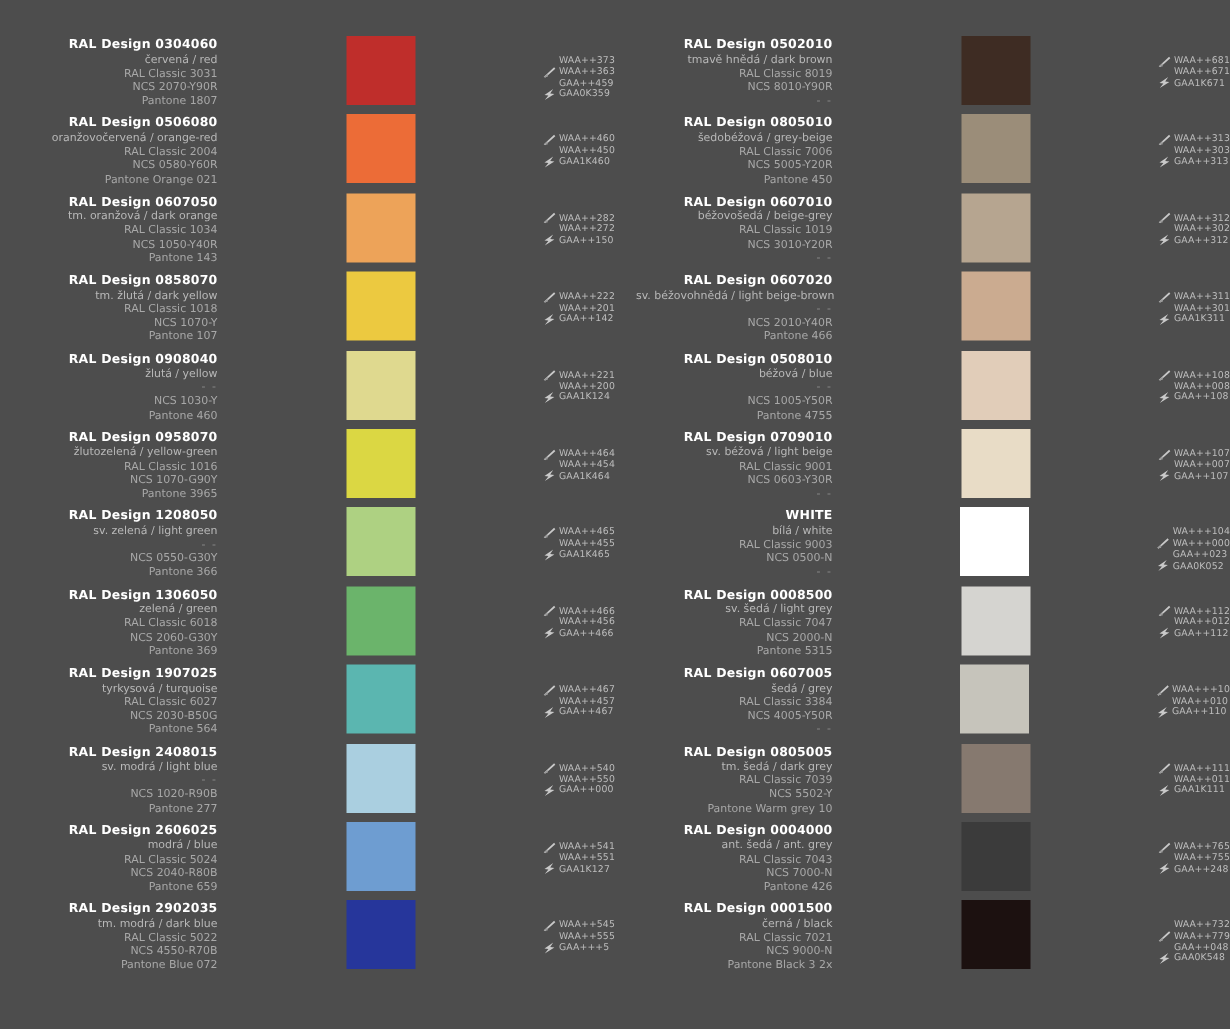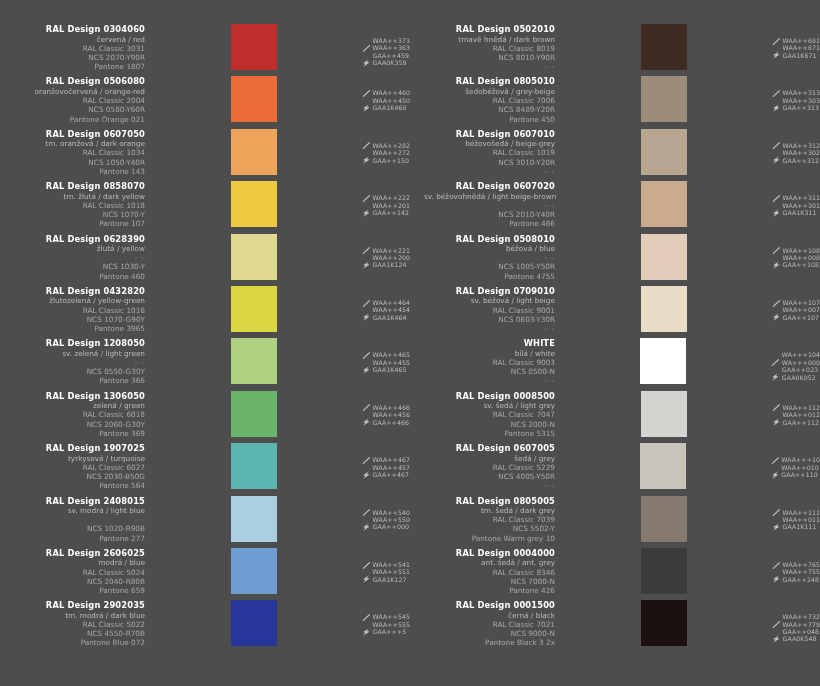--- a/index.html
+++ b/index.html
@@ -235,21 +235,21 @@
                 <svg width="9" height="8" viewBox="0 0 9 8">
                   <path d="M6.8 0.4 L1.0 4.3 L3.6 4.6 L1.2 7.7 L7.6 3.6 L4.8 3.3 Z" fill="#c9c9c9"></path>
                 </svg>
               </span>
               <span class="codetxt">GAA++142</span>
             </div>
           </div>
         </div>
         <div class="row">
           <div class="txt">
-            <div class="name">RAL Design 0628390</div>
+            <div class="name">RAL Design 0908040</div>
             <div class="cz">žlutá / yellow</div>
             <div class="ln empty">- -</div>
             <div class="ln">NCS 1030-Y</div>
             <div class="ln">Pantone 460</div>
           </div>
           <div class="swatch" style="background: rgb(223, 217, 143);"></div>
           <div class="codes">
             <div class="codeline">
               <span class="ico">
                 <svg width="9" height="8" viewBox="0 0 9 8">
@@ -268,21 +268,21 @@
                 <svg width="9" height="8" viewBox="0 0 9 8">
                   <path d="M6.8 0.4 L1.0 4.3 L3.6 4.6 L1.2 7.7 L7.6 3.6 L4.8 3.3 Z" fill="#c9c9c9"></path>
                 </svg>
               </span>
               <span class="codetxt">GAA1K124</span>
             </div>
           </div>
         </div>
         <div class="row">
           <div class="txt">
-            <div class="name">RAL Design 0432820</div>
+            <div class="name">RAL Design 0958070</div>
             <div class="cz">žlutozelená / yellow-green</div>
             <div class="ln">RAL Classic 1016</div>
             <div class="ln">NCS 1070-G90Y</div>
             <div class="ln">Pantone 3965</div>
           </div>
           <div class="swatch" style="background: rgb(219, 215, 67);"></div>
           <div class="codes">
             <div class="codeline">
               <span class="ico">
                 <svg width="9" height="8" viewBox="0 0 9 8">
@@ -537,21 +537,21 @@
               </span>
               <span class="codetxt">GAA1K671</span>
             </div>
           </div>
         </div>
         <div class="row">
           <div class="txt">
             <div class="name">RAL Design 0805010</div>
             <div class="cz">šedobéžová / grey-beige</div>
             <div class="ln">RAL Classic 7006</div>
-            <div class="ln">NCS 8489-Y20R</div>
+            <div class="ln">NCS 5005-Y20R</div>
             <div class="ln">Pantone 450</div>
           </div>
           <div class="swatch" style="background: rgb(155, 141, 121);"></div>
           <div class="codes">
             <div class="codeline">
               <span class="ico">
                 <svg width="9" height="8" viewBox="0 0 9 8">
                   <path d="M0.6 7.2 L7.4 0.9 L8.2 1.8 L1.4 7.9 Z" fill="#c9c9c9"></path>
                   <path d="M0.4 7.3 L3.1 7.3 L3.1 5.2 Z" fill="#9a9a9a"></path>
                 </svg>
@@ -771,21 +771,21 @@
                 </svg>
               </span>
               <span class="codetxt">GAA++112</span>
             </div>
           </div>
         </div>
         <div class="row">
           <div class="txt">
             <div class="name">RAL Design 0607005</div>
             <div class="cz">šedá / grey</div>
-            <div class="ln">RAL Classic 5229</div>
+            <div class="ln">RAL Classic 3384</div>
             <div class="ln">NCS 4005-Y50R</div>
             <div class="ln empty">- -</div>
           </div>
           <div class="swatch" style="background: rgb(198, 196, 187);"></div>
           <div class="codes">
             <div class="codeline">
               <span class="ico">
                 <svg width="9" height="8" viewBox="0 0 9 8">
                   <path d="M0.6 7.2 L7.4 0.9 L8.2 1.8 L1.4 7.9 Z" fill="#c9c9c9"></path>
                   <path d="M0.4 7.3 L3.1 7.3 L3.1 5.2 Z" fill="#9a9a9a"></path>
@@ -837,21 +837,21 @@
                 </svg>
               </span>
               <span class="codetxt">GAA1K111</span>
             </div>
           </div>
         </div>
         <div class="row">
           <div class="txt">
             <div class="name">RAL Design 0004000</div>
             <div class="cz">ant. šedá / ant. grey</div>
-            <div class="ln">RAL Classic 8346</div>
+            <div class="ln">RAL Classic 7043</div>
             <div class="ln">NCS 7000-N</div>
             <div class="ln">Pantone 426</div>
           </div>
           <div class="swatch" style="background: rgb(59, 59, 59);"></div>
           <div class="codes">
             <div class="codeline">
               <span class="ico">
                 <svg width="9" height="8" viewBox="0 0 9 8">
                   <path d="M0.6 7.2 L7.4 0.9 L8.2 1.8 L1.4 7.9 Z" fill="#c9c9c9"></path>
                   <path d="M0.4 7.3 L3.1 7.3 L3.1 5.2 Z" fill="#9a9a9a"></path>

